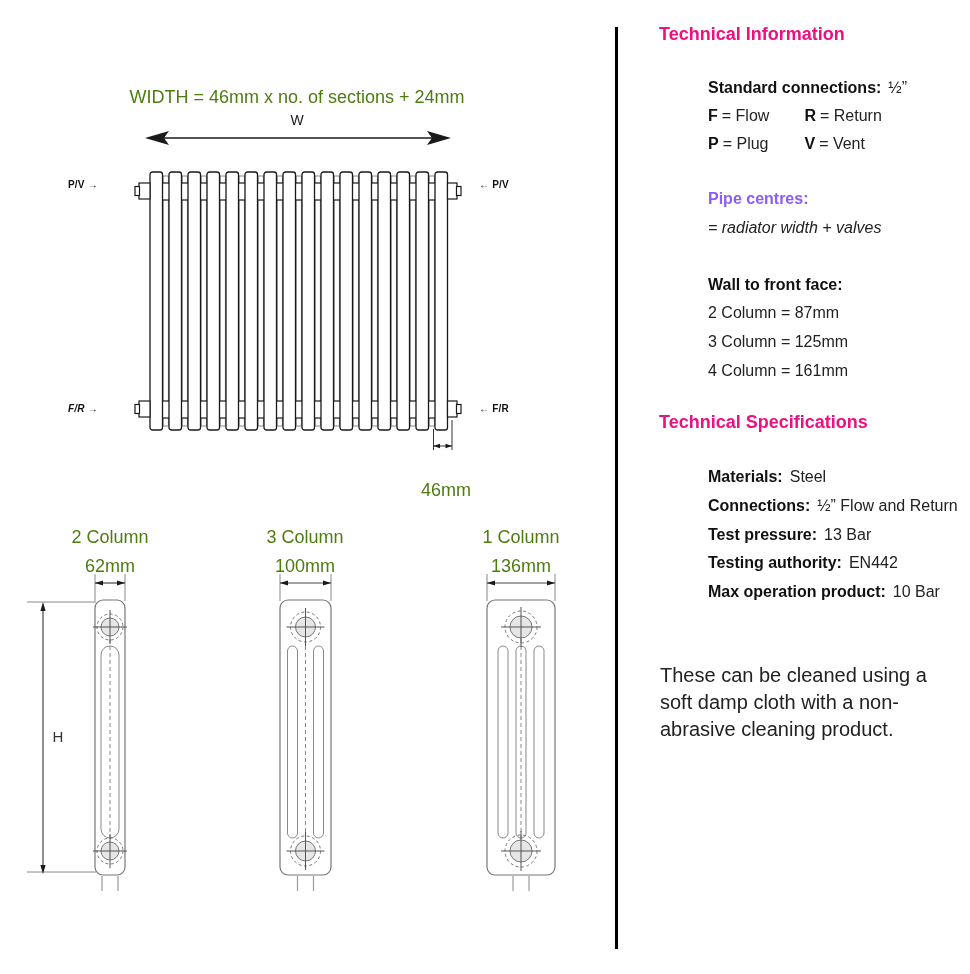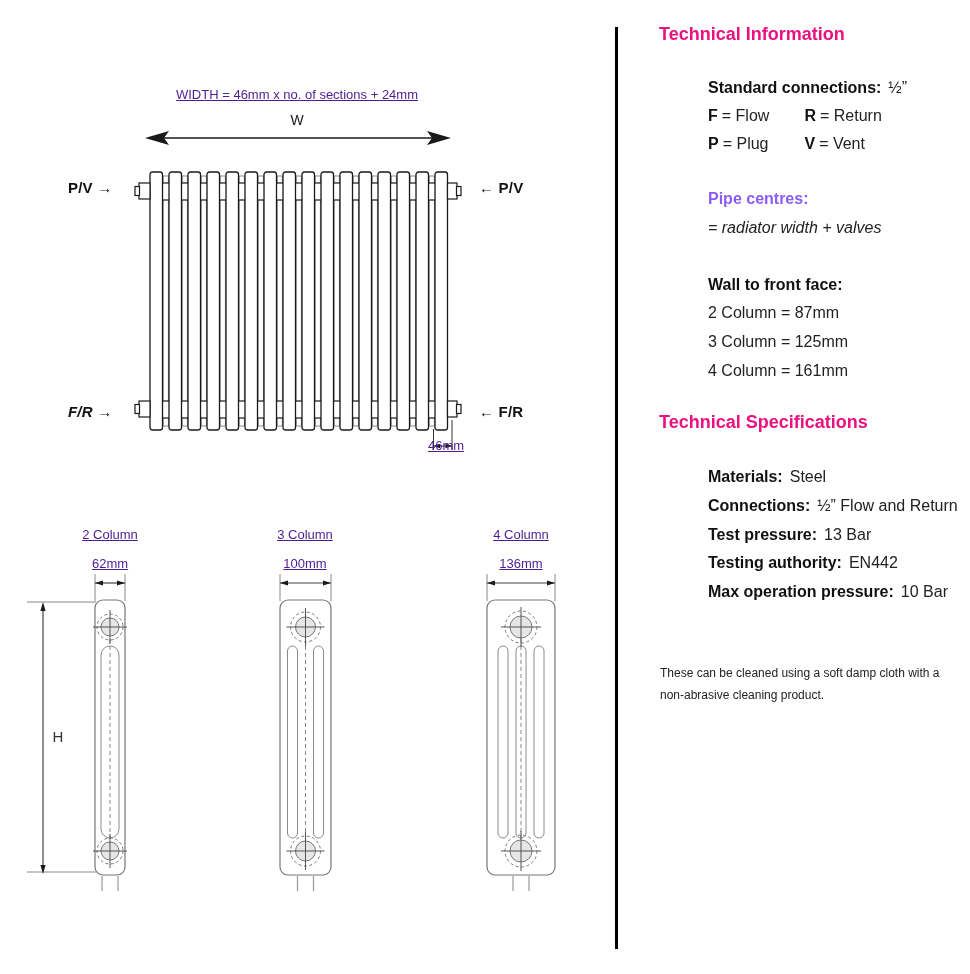--- a/index.html
+++ b/index.html
@@ -1,30 +1,30 @@
 <!DOCTYPE html>
 <html style="--accent: #EC1080;"><head>
 <meta charset="utf-8">
 <style>
   html,body{margin:0;padding:0;background:#fff;}
   #page{position:relative;width:970px;height:974px;background:#fff;overflow:hidden;
         font-family:"Liberation Sans","DejaVu Sans",sans-serif;color:#1a1a1a;}
   .abs{position:absolute;}
   .ctr{text-align:center;}
-  .dlabel{font-size:13px;color:#4c1d95;text-decoration:underline;}
+  .dlabel{font-size:18px;color:#4d7c0f;}
   .wlabel{font-size:14px;color:#1a1a1a;}
-  .conn{font-size:15px;font-weight:bold;color:#111;letter-spacing:.2px;}
+  .conn{font-size:10px;font-weight:bold;color:#111;letter-spacing:.2px;}
   .hlabel{font-size:15px;color:#333;}
   #divider{position:absolute;left:615px;top:27px;width:3px;height:922px;background:#000;}
   .panel-line{position:absolute;left:660px;width:300px;font-size:16px;color:#222;white-space:nowrap;margin-left:48px;}
   .panel-line .b{font-weight:bold;color:#111;margin-right:7px;}
   .heading{position:absolute;left:659px;width:300px;font-size:18px;font-weight:bold;color:var(--accent,#EC1080);}
   .pair{display:inline-block;width:92px;}
   .pair .b{margin-right:4px;}
-  .note{position:absolute;left:660px;width:282px;font-size:12px;line-height:22px;color:#222;white-space:normal;}
+  .note{position:absolute;left:660px;width:282px;font-size:20px;line-height:27px;color:#222;white-space:normal;}
   svg{position:absolute;left:0;top:0;}
 </style>
 </head>
 <body>
 
 <div id="page">
 
   <svg width="970" height="974" viewBox="0 0 970 974">
     <defs>
       <g id="tube">
@@ -178,27 +178,27 @@
   </svg>
 
   <div class="abs ctr dlabel" style="left:77px;top:87px;width:440px;">WIDTH = 46mm x no. of sections + 24mm</div>
   <div class="abs ctr wlabel" style="left:267px;top:112px;width:60px;">W</div>
 
   <div class="abs conn" style="left:68px;top:179px;">P/V →</div>
   <div class="abs conn" style="left:479px;top:179px;">← P/V</div>
   <div class="abs conn" style="left:68px;top:403px;font-style:italic;">F/R →</div>
   <div class="abs conn" style="left:479px;top:403px;">← F/R</div>
 
-  <div class="abs ctr dlabel" style="left:413px;top:438px;width:66px;">46mm</div>
+  <div class="abs ctr dlabel" style="left:413px;top:480px;width:66px;">46mm</div>
 
   <div class="abs ctr dlabel" style="left:60px;top:527px;width:100px;">2 Column</div>
   <div class="abs ctr dlabel" style="left:60px;top:556px;width:100px;">62mm</div>
   <div class="abs ctr dlabel" style="left:255px;top:527px;width:100px;">3 Column</div>
   <div class="abs ctr dlabel" style="left:255px;top:556px;width:100px;">100mm</div>
-  <div class="abs ctr dlabel" style="left:471px;top:527px;width:100px;">4 Column</div>
+  <div class="abs ctr dlabel" style="left:471px;top:527px;width:100px;">1 Column</div>
   <div class="abs ctr dlabel" style="left:471px;top:556px;width:100px;">136mm</div>
 
   <div class="abs ctr hlabel" style="left:48px;top:728px;width:20px;">H</div>
 
   <div id="divider"></div>
 
   <div class="heading" style="top:24px;">Technical Information</div>
 
   <div class="panel-line" style="top:79px;">
     <span class="b">Standard connections:</span><span>½”</span>
@@ -229,18 +229,18 @@
   <div class="panel-line" style="top:497px;">
     <span class="b">Connections:</span><span>½” Flow and Return</span>
   </div>
   <div class="panel-line" style="top:526px;">
     <span class="b">Test pressure:</span><span>13 Bar</span>
   </div>
   <div class="panel-line" style="top:554px;">
     <span class="b">Testing authority:</span><span>EN442</span>
   </div>
   <div class="panel-line" style="top:583px;">
-    <span class="b">Max operation pressure:</span><span>10 Bar</span>
+    <span class="b">Max operation product:</span><span>10 Bar</span>
   </div>
 
   <div class="note" style="top:662px;">These can be cleaned using a soft damp cloth with a non-abrasive cleaning product.</div>
 
 </div>
 
 </body></html>

